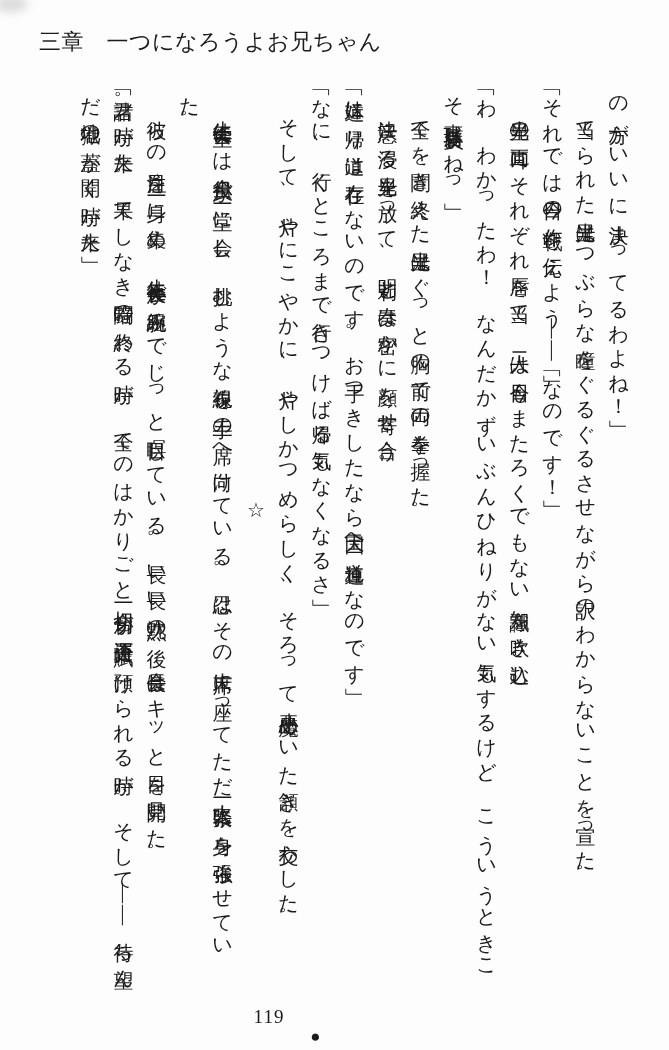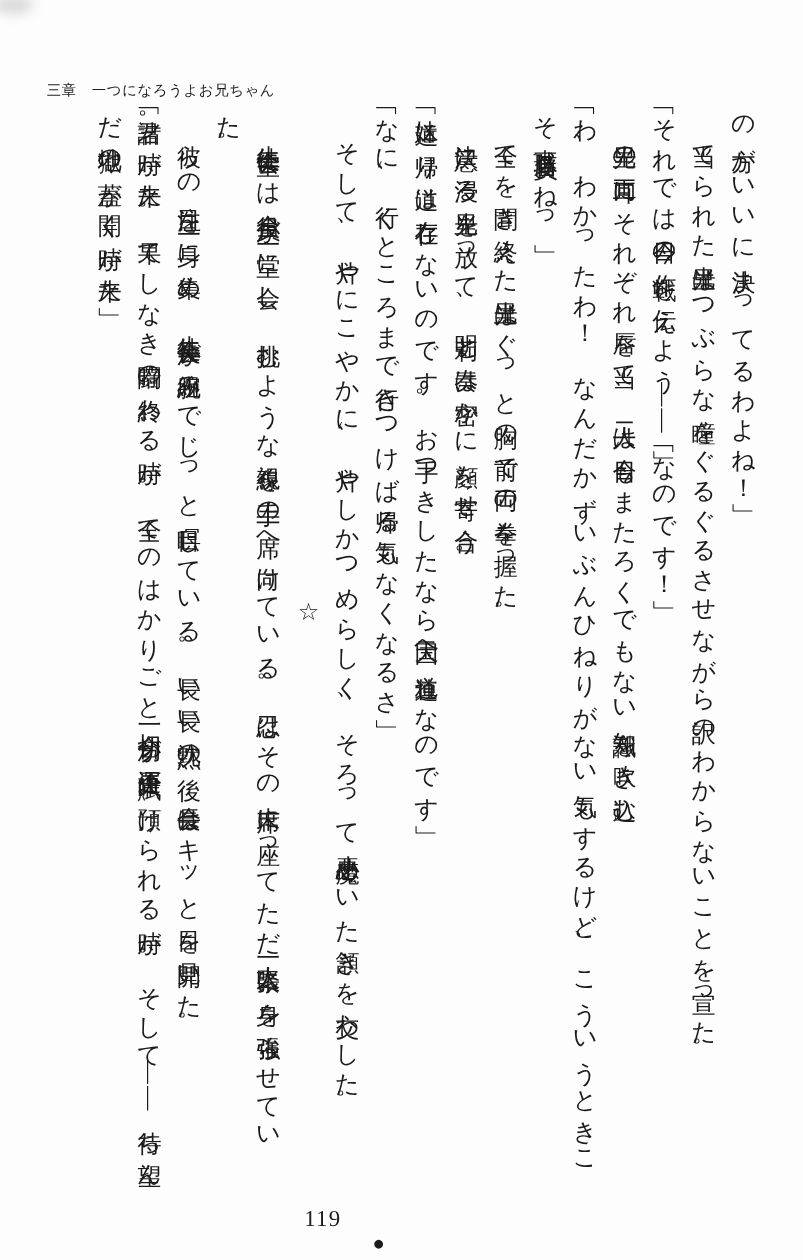--- a/index.html
+++ b/index.html
@@ -14,24 +14,23 @@
   .scan-artifact {
     position: absolute; top: -4px; left: -6px;
     width: 34px; height: 16px;
     background: #9a9a9a; opacity: .35;
     filter: blur(5px);
     border-radius: 50%;
   }
   .chapter-header {
     position: absolute;
     top: 27px; left: 39px;
-    font-size: 12px;
+    font-size: 22px;
     letter-spacing: 0.5px;
     white-space: pre;
-    margin-top: 40px;
   }
   .vtext {
     position: absolute;
     top: 83px; right: 34px;
     height: 910px;
     writing-mode: vertical-rl;
     text-orientation: mixed;
     font-size: 20px;
     letter-spacing: 2px;
     line-height: 33px;

